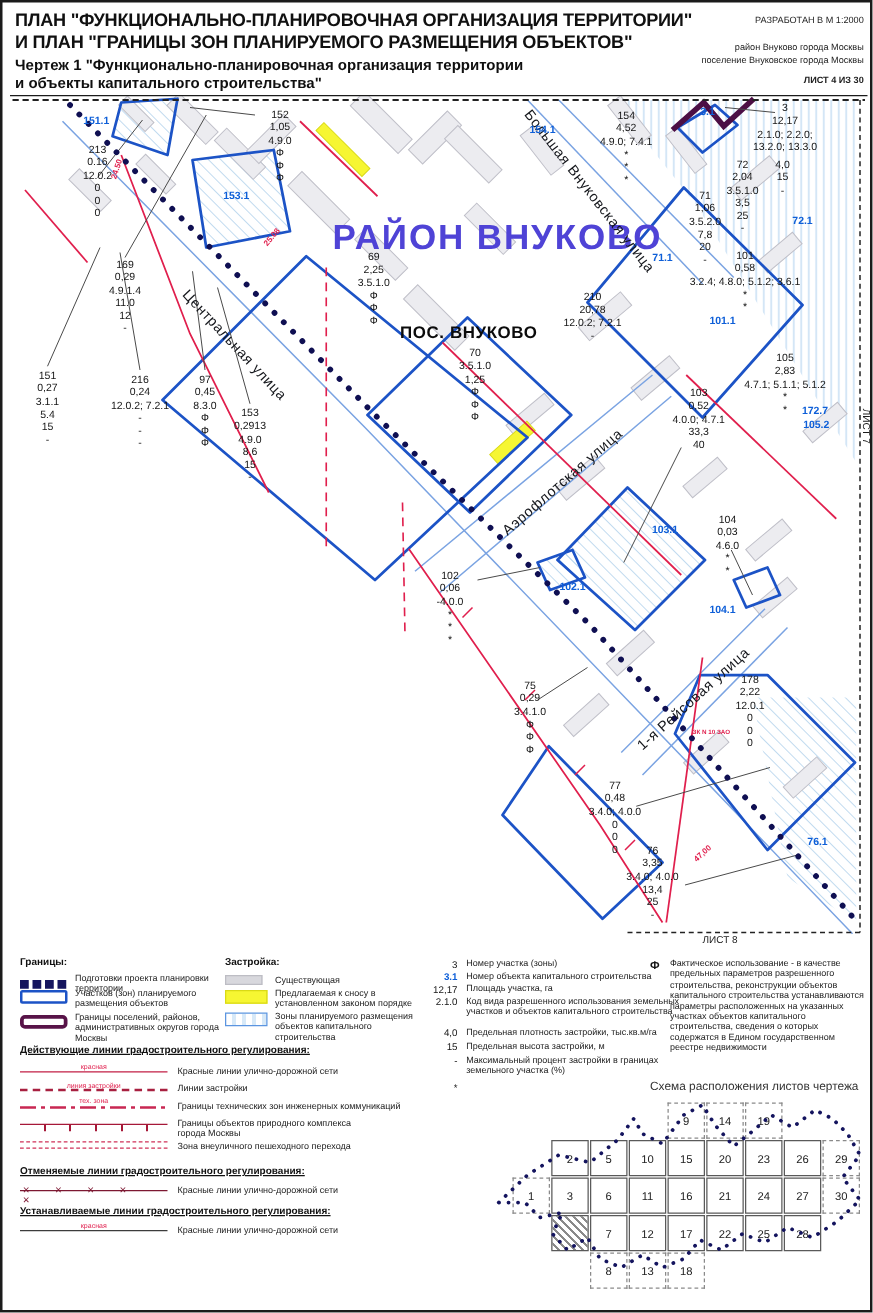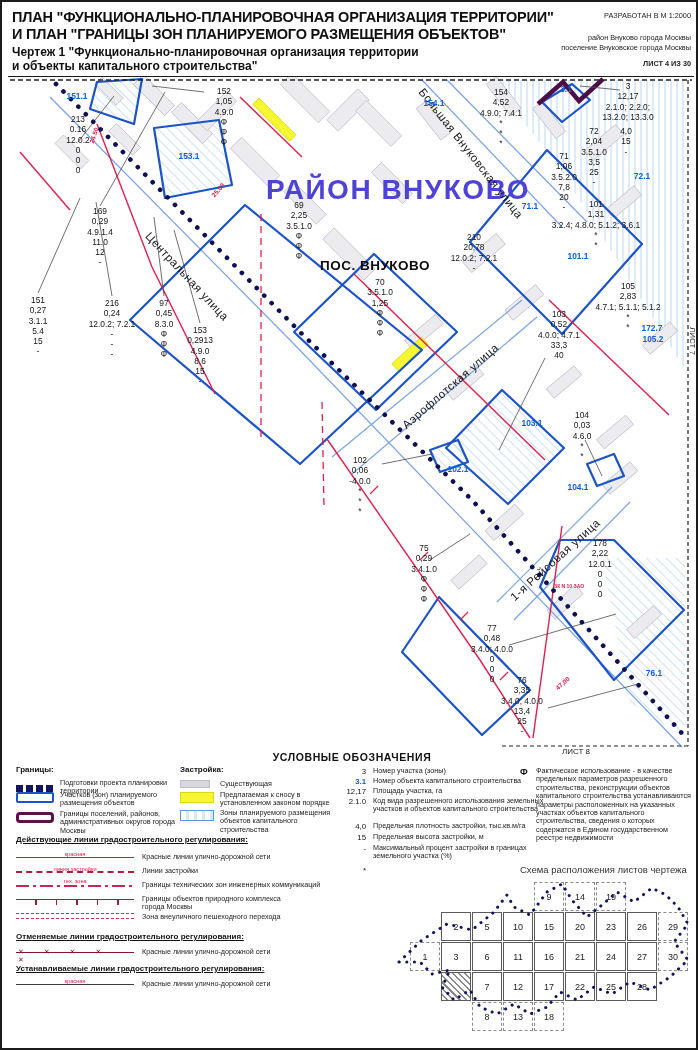--- a/index.html
+++ b/index.html
@@ -303,21 +303,21 @@
     <div class="ann" style="left:624px;top:124px">4,0
 15
 -</div>
     <div class="ann" style="left:562px;top:149px">71
 1,06
 3.5.2.0
 7,8
 20
 -</div>
     <div class="ann" style="left:594px;top:197px">101
-1,31
+0,58
 3.2.4; 4.8.0; 5.1.2; 3.6.1
 *
 *</div>
     <div class="ann" style="left:626px;top:279px">105
 2,83
 4.7.1; 5.1.1; 5.1.2
 *
 *</div>
     <div class="ann" style="left:557px;top:307px">103
 0,52
@@ -360,21 +360,20 @@
 25
 -</div>
 
     <span class="dim" style="left:86px;top:140px;transform:rotate(-72deg)">24.50</span>
     <span class="dim" style="left:208px;top:192px;transform:rotate(-50deg)">25.08</span>
     <span class="dim" style="left:552px;top:684px;transform:rotate(-42deg)">47,00</span>
     <span class="dim" style="left:552px;top:581px;font-size:5px">ЗК N 10 ЗАО</span>
   </div>
 
   <div class="layer">
-    <div class="lg-title">УСЛОВНЫЕ ОБОЗНАЧЕНИЯ</div>
 
     <div class="lg-h" style="left:14px;top:763px">Границы:</div>
     <div class="sw sw-squares" style="left:14px;top:776px"><span></span><span></span><span></span><span></span></div>
     <div class="lg-t" style="left:58px;top:777px;width:118px">Подготовки проекта планировки территории</div>
     <div class="sw sw-bluerect" style="left:14px;top:790px"></div>
     <div class="lg-t" style="left:58px;top:789px;width:112px">Участков (зон) планируемого размещения объектов</div>
     <div class="sw sw-purplerect" style="left:14px;top:810px"></div>
     <div class="lg-t" style="left:58px;top:808px;width:118px">Границы поселений, районов, административных округов города Москвы</div>
 
     <div class="lg-h" style="left:178px;top:763px">Застройка:</div>

